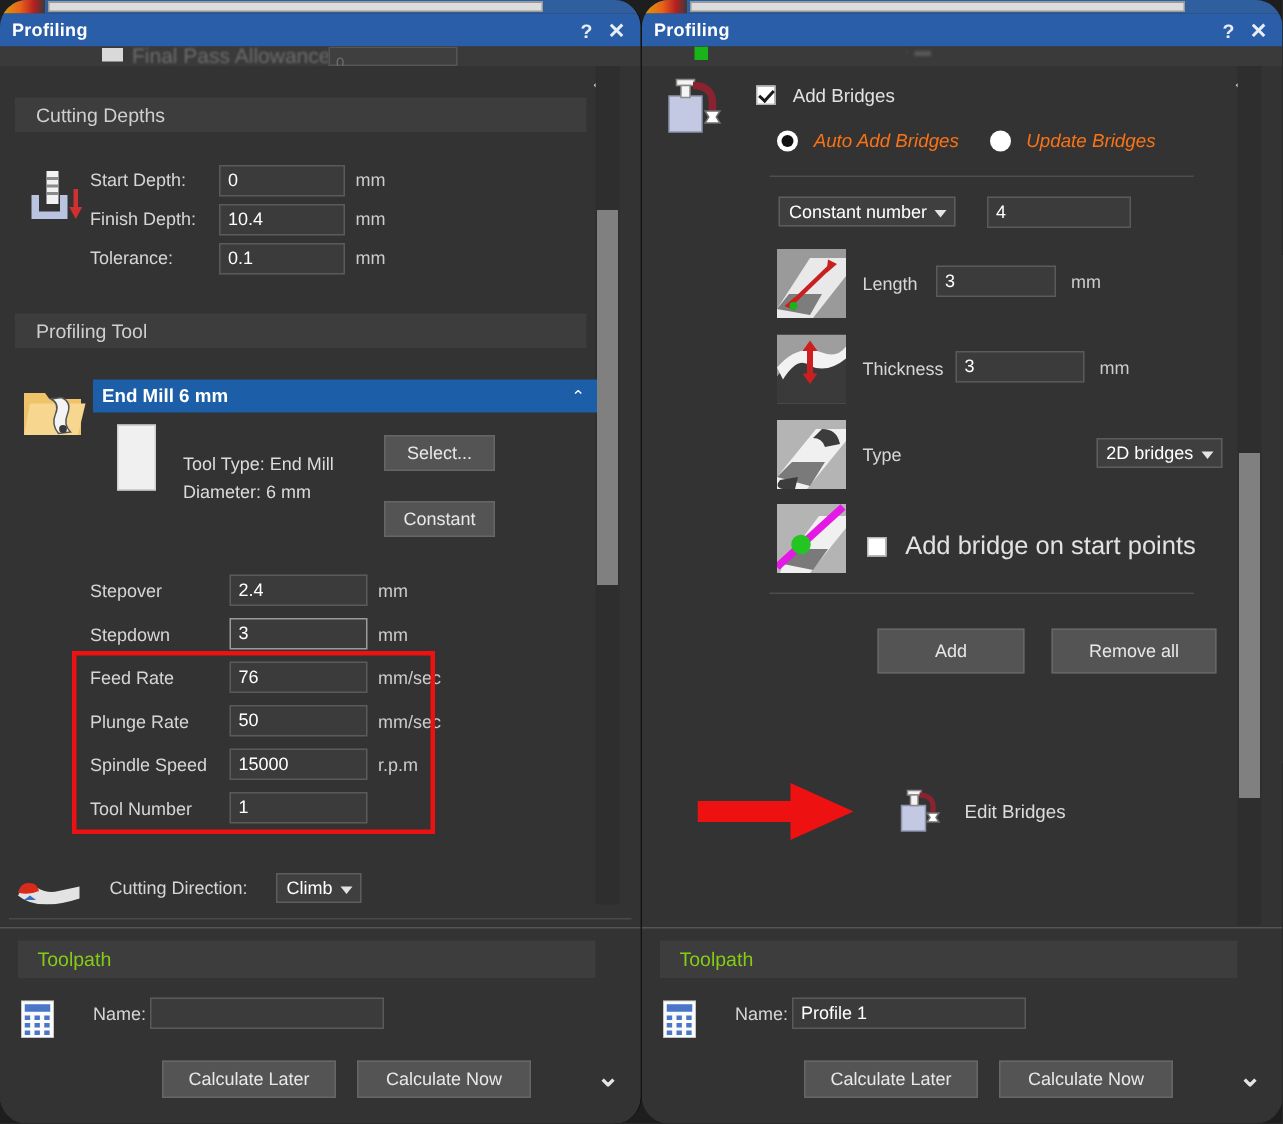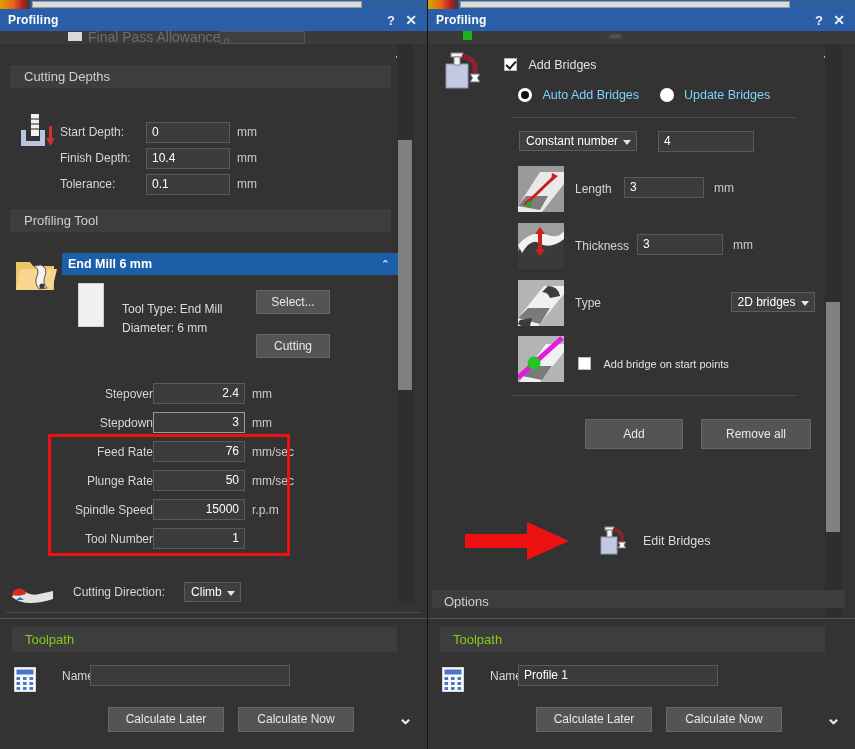--- a/index.html
+++ b/index.html
@@ -18,20 +18,21 @@
   }
 
   
   .panel {
     position: relative;
     width: 428px;
     height: 749px;
     background: #333333;
     overflow: hidden;
     border-right: 1px solid #141414;
+    border-radius: 18px;
   }
   .panel.right { width: 427px; border-right: none; }
 
   
   .top-sliver {
     position: absolute; top: 0; left: 0; right: 0; height: 9px;
     background: #2f5f9e;
   }
   .top-sliver .mini-colors {
     position: absolute; left: 0; top: 0; width: 30px; height: 9px;
@@ -150,21 +151,21 @@
   .tool-swatch {
     left: 78px; top: 283px; width: 26px; height: 44px;
     background: #f0f0f0; border: 1px solid #cfcfcf;
   }
   .tool-info { left: 122px; top: 300px; }
   .tool-info div { color:#dcdcdc; font-size:12px; line-height:19px; }
 
   .btn-select  { left: 256px; top: 290px; width: 74px; }
   .btn-deselect{ left: 256px; top: 334px; width: 74px; }
 
-  .machine-rows { left: 60px; top: 380px; text-align: right; }
+  .machine-rows { left: 60px; top: 380px; }
   .machine-rows .row { height: 29px; }
   .machine-rows .lbl { width: 93px; }
   .machine-rows .field { width: 92px; }
 
   .redbox {
     left: 48px; top: 434px; width: 242px; height: 122px;
     border: 3px solid #ee1111; pointer-events: none;
   }
 
   .cutdir { left: 10px; top: 582px; }
@@ -186,21 +187,21 @@
   .footer {
     position:absolute; left:0; right:0; bottom:0; height:131px;
     background:#333333; border-top:1px solid #555;
   }
   .footer .fhead {
     margin:8px 30px 0 12px; background:#3d3d3d; color:#84cc16;
     font-size:13px; padding:5px 0 5px 13px;
   }
   .calc-icon { position:absolute; left:14px; top:48px; width:22px; height:24px; }
   .footer .nm { position:absolute; left:62px; top:50px; color:#d6d6d6; font-size:12px; }
-  .footer .nmfield { position:absolute; left:90px; top:46px; width:200px; }
+  .footer .nmfield { position:absolute; left:100px; top:46px; width:156px; }
   .footer .b1 { position:absolute; left:108px; top:88px; width:116px; height:25px; line-height:23px;}
   .footer .b2 { position:absolute; left:238px; top:88px; width:116px; height:25px; line-height:23px;}
   .footer .dn { position:absolute; right:14px; top:88px; color:#e6e6e6; font-size:18px; font-weight:bold; }
 
   
   .sbar {
     position:absolute; width:16px; background:#2e2e2e;
   }
   .sthumb { position:absolute; left:1px; width:14px; background:#808080; }
   .up-chev { position:absolute; color:#e6e6e6; font-size:17px; font-weight:bold; }
@@ -217,36 +218,36 @@
     display:inline-block; position:relative; vertical-align:middle;
   }
   .radio.on:after {
     content:""; position:absolute; left:3px; top:3px; width:8px; height:8px;
     border-radius:50%; background:#111;
   }
 
   .r-addbridges { left:504px; top:55px; }
   .r-addbridges .lb { color:#e2e2e2; font-size:12.5px; margin-left:7px; vertical-align:middle;}
   .r-radios { left:518px; top:85px; }
-  .r-radios .lb { color:#7dd3fc; font-size:12.5px; margin-left:6px; margin-right:16px; vertical-align:middle;}
+  .r-radios .lb { color:#f97316; font-size:12.5px; margin-left:6px; margin-right:16px; vertical-align:middle;font-style:italic;}
 
   .r-sep { position:absolute; left:513px; width:283px; height:1px; background:#4d4d4d; }
 
   .r-combo { left:519px; top:131px; }
   .r-num   { left:658px; top:131px; width:96px; }
 
   .bi { position:absolute; width:46px; height:46px; }
   .r-lenlbl   { left:573px; top:181px; }
   .r-lenfield { left:622px; top:177px; width:80px; }
   .r-thklbl   { left:573px; top:238px; }
   .r-thkfield { left:635px; top:234px; width:86px; }
   .r-typelbl  { left:573px; top:295px; }
   .r-typesel  { left:606px; top:292px; }
   .r-startchk { left:577px; top:354px; }
-  .r-startchk .lb { color:#e2e2e2; font-size:11px; margin-left:8px; vertical-align:middle;}
+  .r-startchk .lb { color:#e2e2e2; font-size:17px; margin-left:8px; vertical-align:middle;}
 
   .r-add    { left:585px; top:419px; width:98px; height:30px; line-height:28px; }
   .r-remove { left:701px; top:419px; width:110px; height:30px; line-height:28px; }
   .arrow-red { left:465px; top:521px; width:100px; height:38px; }
   .r-editicon { left:599px; top:526px; width:34px; height:30px; }
   .r-editlbl  { left:643px; top:533px; color:#dcdcdc; font-size:12.5px; }
   .r-options  { left:432px; top:590px; right:10px; }
   .r-options .oh {
     background:#3d3d3d; color:#cfcfcf; font-size:13px; padding:4px 0 4px 12px;
   }
@@ -293,21 +294,21 @@
           <rect x="17" y="4" width="8" height="22" fill="#f2f2f2"></rect>
           <rect x="17" y="8" width="8" height="2" fill="#8a8a8a"></rect>
           <rect x="17" y="13" width="8" height="2" fill="#8a8a8a"></rect>
           <rect x="17" y="18" width="8" height="2" fill="#8a8a8a"></rect>
           <path d="M7 20 L7 36 L31 36 L31 20 L26 20 L26 31 L12 31 L12 20 Z" fill="#b9c4e0"></path>
           <rect x="35" y="16" width="3" height="14" fill="#d03030"></rect>
           <path d="M32.2 28 L40.8 28 L36.5 36 Z" fill="#d03030"></path>
         </svg>
       </div>
 
-      <div class="abs depth-rows" style="left:60px; top:63px;margin-top:12px;">
+      <div class="abs depth-rows" style="left:60px; top:63px;">
         <div class="row">
           <span class="lbl">Start Depth:</span>
           <span class="field">0</span>
           <span class="unit">mm</span>
         </div>
         <div class="row">
           <span class="lbl">Finish Depth:</span>
           <span class="field">10.4</span>
           <span class="unit">mm</span>
         </div>
@@ -335,21 +336,21 @@
       </div>
 
       <div class="abs tool-swatch" style="left:78px; top:239px;"></div>
 
       <div class="abs tool-info" style="left:122px; top:256px;">
         <div>Tool Type: End Mill</div>
         <div>Diameter:  6 mm</div>
       </div>
 
       <div class="abs btn btn-select flat" style="left:256px; top:246px; width:74px;">Select...</div>
-      <div class="abs btn btn-deselect flat" style="left:256px; top:290px; width:74px;">Cutting</div>
+      <div class="abs btn btn-deselect flat" style="left:256px; top:290px; width:74px;">Constant</div>
 
       <div class="abs machine-rows" style="left:60px; top:335px;">
         <div class="row">
           <span class="lbl">Stepover</span>
           <span class="field">2.4</span>
           <span class="unit">mm</span>
         </div>
         <div class="row">
           <span class="lbl">Stepdown</span>
           <span class="field bright">3</span>
@@ -570,23 +571,20 @@
           <rect x="2" y="11" width="16" height="17" fill="#c3c9e2" stroke="#8d93ad"></rect>
           <rect x="6" y="1" width="9" height="3" fill="#f4f4f4" stroke="#8a8a8a"></rect>
           <rect x="8" y="4" width="5" height="7" fill="#f4f4f4" stroke="#8a8a8a"></rect>
           <path d="M14 4 q10 0 9 10 l0 7" stroke="#8b2230" stroke-width="3.5" fill="none"></path>
           <path d="M19 16 l8 0 l-2 3 l2 3 l-8 0 l2 -3 Z" fill="#ffffff" stroke="#6f6f6f"></path>
         </svg>
       </div>
       <span class="abs r-editlbl" style="left:215px; top:490px;">Edit Bridges</span>
 
       
-      <div class="abs r-options" style="left:4px; right:10px; top:546px; overflow:hidden; height:18px;">
-        <div class="oh">Options</div>
-      </div>
 
       
       <div class="footer">
         <div class="fhead">Toolpath</div>
 
         <div class="abs calc-icon" style="left:14px; top:48px;">
           <svg width="22" height="25" viewBox="0 0 22 25">
             <rect x="0" y="0" width="22" height="25" fill="#fbfbfb" stroke="#b4b4b4"></rect>
             <rect x="2.5" y="2.5" width="17" height="5" fill="#4a76c8"></rect>
             <g fill="#4a76c8">

